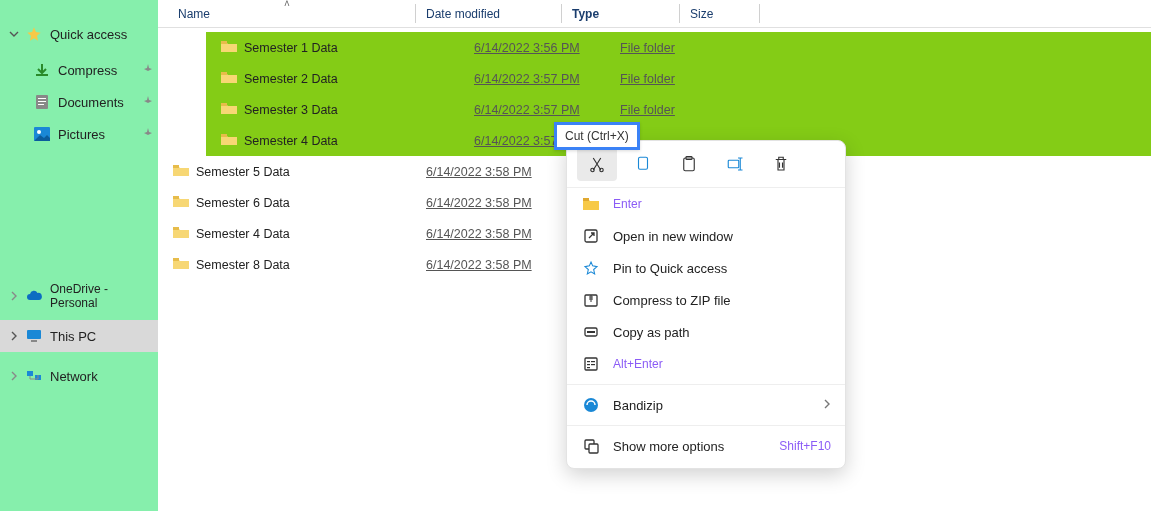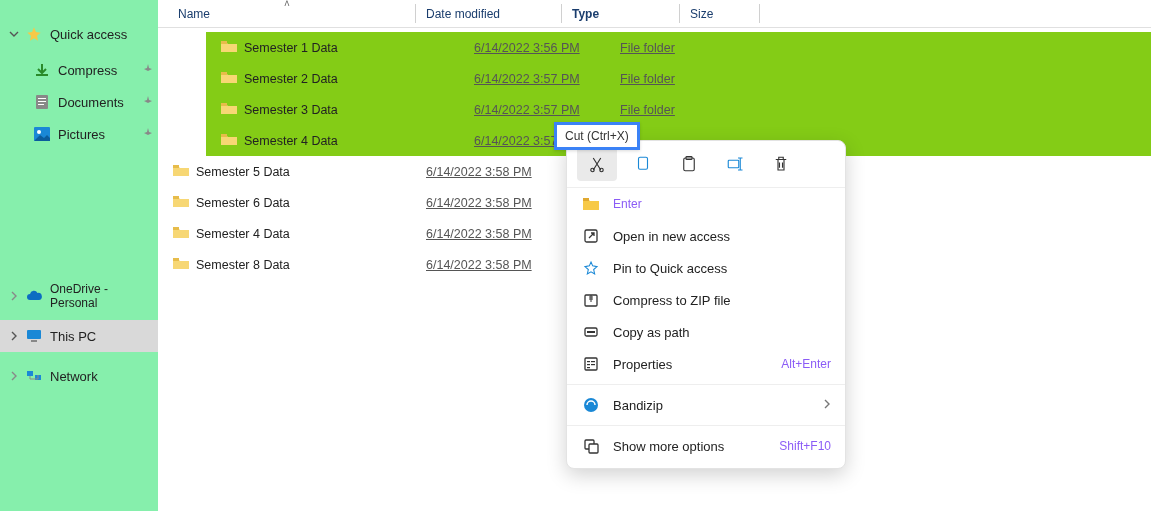--- a/index.html
+++ b/index.html
@@ -418,21 +418,21 @@
         <span class="cm-shortcut">Enter</span>
       </div>
 
       <div class="cm-item">
         <span class="cm-icon">
           <svg width="16" height="16" viewBox="0 0 16 16">
               <rect x="2" y="2" width="12" height="12" rx="1.5" fill="none" stroke="#333" stroke-width="1.3"></rect>
               <path d="M6 10 L11 5 M8 5 L11 5 L11 8" stroke="#333" stroke-width="1.3" fill="none"></path>
             </svg>
         </span>
-        <span class="cm-label">Open in new access</span>
+        <span class="cm-label">Open in new window</span>
       </div>
 
       <div class="cm-item">
         <span class="cm-icon">
           <svg width="16" height="16" viewBox="0 0 24 24">
               <path fill="none" stroke="#1a88d6" stroke-width="1.6" d="M12 3l2.5 5.8L21 10l-5 4.3L17.5 21 12 17.8 6.5 21 8 14.3 3 10l6.5-1.2z"></path>
             </svg>
         </span>
         <span class="cm-label">Pin to Quick access</span>
       </div>
@@ -461,21 +461,20 @@
         <span class="cm-icon">
           <svg width="16" height="16" viewBox="0 0 16 16">
               <rect x="2" y="2" width="12" height="12" rx="1" fill="none" stroke="#333" stroke-width="1.3"></rect>
               <rect x="4" y="5" width="3" height="1.2" fill="#333"></rect>
               <rect x="4" y="8" width="3" height="1.2" fill="#333"></rect>
               <rect x="4" y="11" width="3" height="1.2" fill="#333"></rect>
               <rect x="8" y="5" width="4" height="1.2" fill="#333"></rect>
               <rect x="8" y="8" width="4" height="1.2" fill="#333"></rect>
             </svg>
         </span>
-        <span class="cm-label">Properties</span>
         <span class="cm-shortcut">Alt+Enter</span>
       </div>
 
       <div class="cm-sep"></div>
 
       <div class="cm-item">
         <span class="cm-icon">
           <svg width="16" height="16" viewBox="0 0 16 16">
               <circle cx="8" cy="8" r="7" fill="#1a88d6"></circle>
               <path d="M4 8 A4 4 0 0 1 12 8" stroke="#fff" stroke-width="1.5" fill="none"></path>

